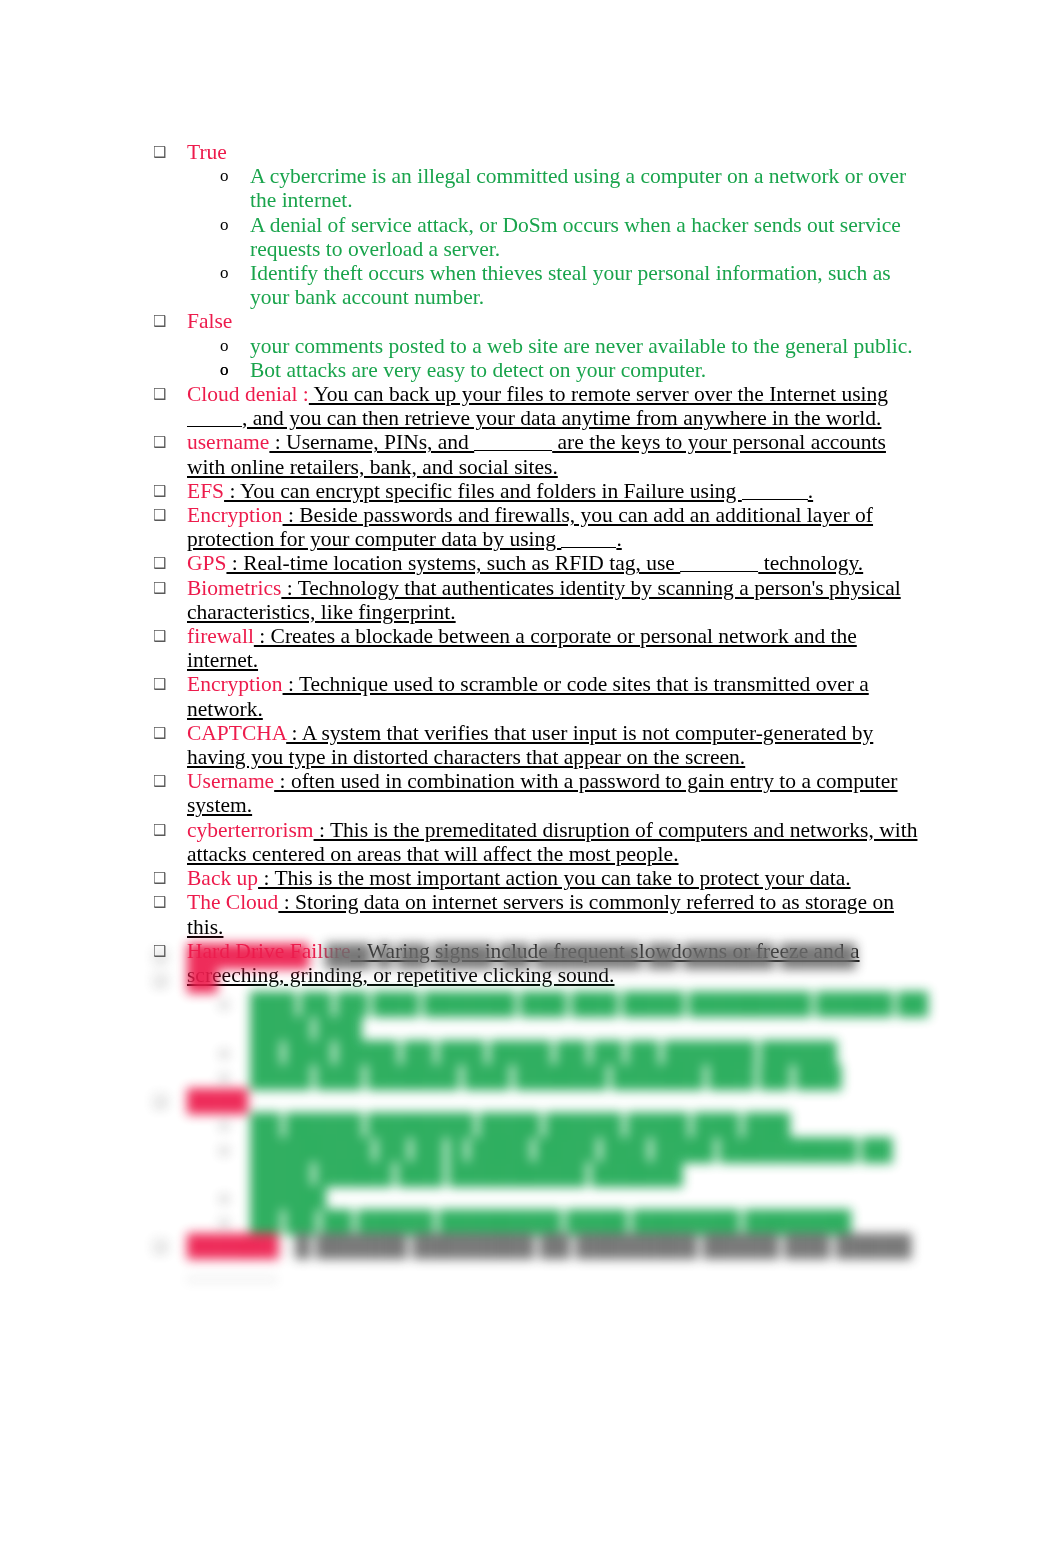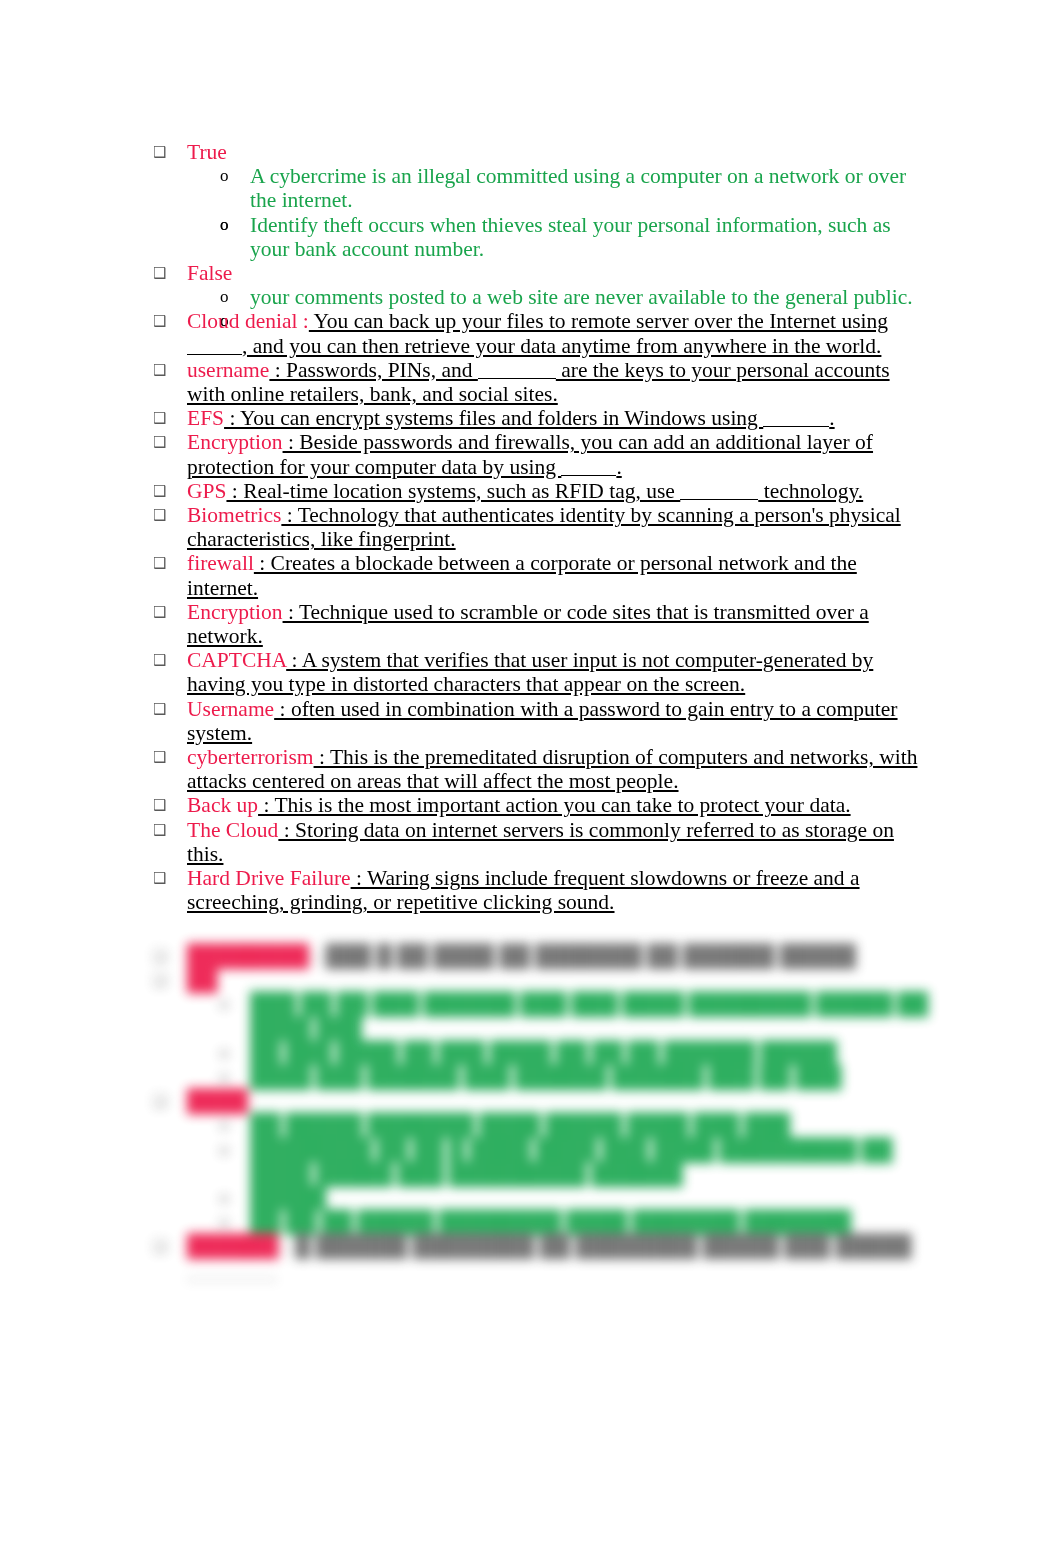--- a/index.html
+++ b/index.html
@@ -118,46 +118,48 @@
       <span class="marker">❑</span>
       <span class="red">True</span>
     </div>
 
     <div class="lvl2">
       <span class="marker">o</span>
       <span class="green">A cybercrime is an illegal committed using a computer on a network or over the internet.</span>
     </div>
     <div class="lvl2">
       <span class="marker">o</span>
+      <span class="green">A denial of service attack, or DoSm occurs when a hacker sends out service requests to overload a server.</span>
     </div>
     <div class="lvl2">
       <span class="marker">o</span>
       <span class="green">Identify theft occurs when thieves steal your personal information, such as your bank account number.</span>
     </div>
 
     <div class="lvl1">
       <span class="marker">❑</span>
       <span class="red">False</span>
     </div>
 
     <div class="lvl2">
       <span class="marker">o</span>
       <span class="green">your comments posted to a web site are never available to the general public.</span>
     </div>
     <div class="lvl2">
       <span class="marker">o</span>
     </div>
     <div class="lvl2">
       <span class="marker">o</span>
+      <span class="green">Bot attacks are very easy to detect on your computer.</span>
     </div>
 
     <div id="definition-list">
         <div class="lvl1"><span class="marker">❑</span><span class="term">Cloud denial</span><span class="red"> :</span><span class="black"> You can back up your files to remote server over the Internet using </span><span class="blank b5"></span><span class="black">, and you can then retrieve your data anytime from anywhere in the world.</span></div>
-        <div class="lvl1"><span class="marker">❑</span><span class="term">username</span><span class="black"> : Passwords, PINs, and </span><span class="blank b7"></span><span class="black"> are the keys to your personal accounts with online retailers, bank, and social sites.</span></div>
-        <div class="lvl1"><span class="marker">❑</span><span class="term">EFS</span><span class="black"> : You can encrypt systems files and folders in Windows using </span><span class="blank b6"></span><span class="black">.</span></div>
+        <div class="lvl1"><span class="marker">❑</span><span class="term">username</span><span class="black"> : Username, PINs, and </span><span class="blank b7"></span><span class="black"> are the keys to your personal accounts with online retailers, bank, and social sites.</span></div>
+        <div class="lvl1"><span class="marker">❑</span><span class="term">EFS</span><span class="black"> : You can encrypt specific files and folders in Failure using </span><span class="blank b6"></span><span class="black">.</span></div>
         <div class="lvl1"><span class="marker">❑</span><span class="term">Encryption</span><span class="black"> : Beside passwords and firewalls, you can add an additional layer of protection for your computer data by using </span><span class="blank b5"></span><span class="black">.</span></div>
         <div class="lvl1"><span class="marker">❑</span><span class="term">GPS</span><span class="black"> : Real-time location systems, such as RFID tag, use </span><span class="blank b7"></span><span class="black"> technology.</span></div>
         <div class="lvl1"><span class="marker">❑</span><span class="term">Biometrics</span><span class="black"> : Technology that authenticates identity by scanning a person's physical characteristics, like fingerprint.</span></div>
         <div class="lvl1"><span class="marker">❑</span><span class="term">firewall</span><span class="black"> : Creates a blockade between a corporate or personal network and the internet.</span></div>
         <div class="lvl1"><span class="marker">❑</span><span class="term">Encryption</span><span class="black"> : Technique used to scramble or code sites that is transmitted over a network.</span></div>
         <div class="lvl1"><span class="marker">❑</span><span class="term">CAPTCHA</span><span class="black"> : A system that verifies that user input is not computer-generated by having you type in distorted characters that appear on the screen.</span></div>
         <div class="lvl1"><span class="marker">❑</span><span class="term">Username</span><span class="black"> : often used in combination with a password to gain entry to a computer system.</span></div>
         <div class="lvl1"><span class="marker">❑</span><span class="term">cyberterrorism</span><span class="black"> : This is the premeditated disruption of computers and networks, with attacks centered on areas that will affect the most people.</span></div>
         <div class="lvl1"><span class="marker">❑</span><span class="term">Back up</span><span class="black"> : This is the most important action you can take to protect your data.</span></div>
         <div class="lvl1"><span class="marker">❑</span><span class="term">The Cloud</span><span class="black"> : Storing data on internet servers is commonly referred to as storage on this.</span></div>

